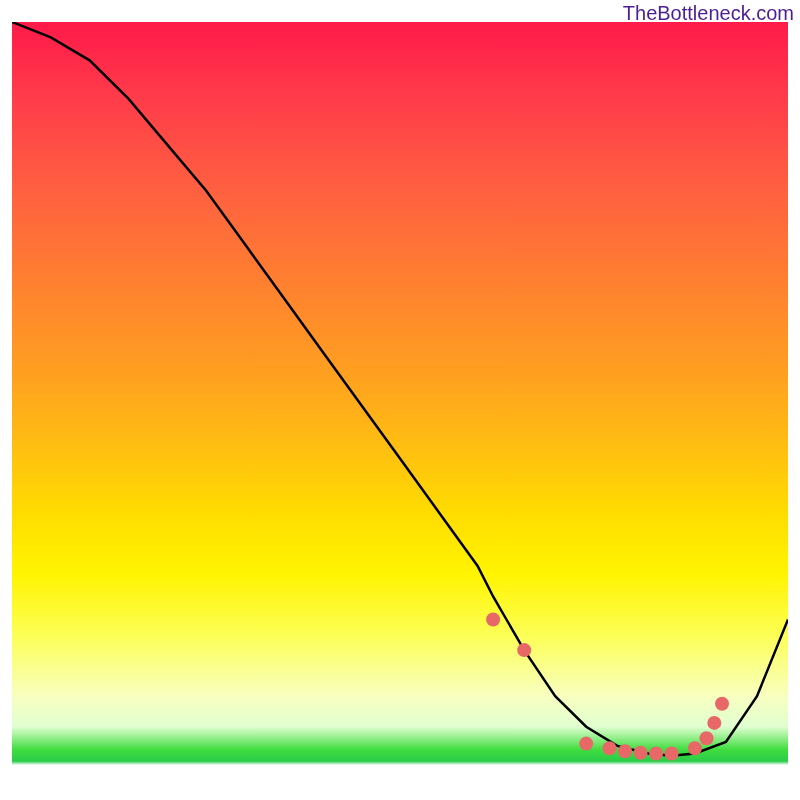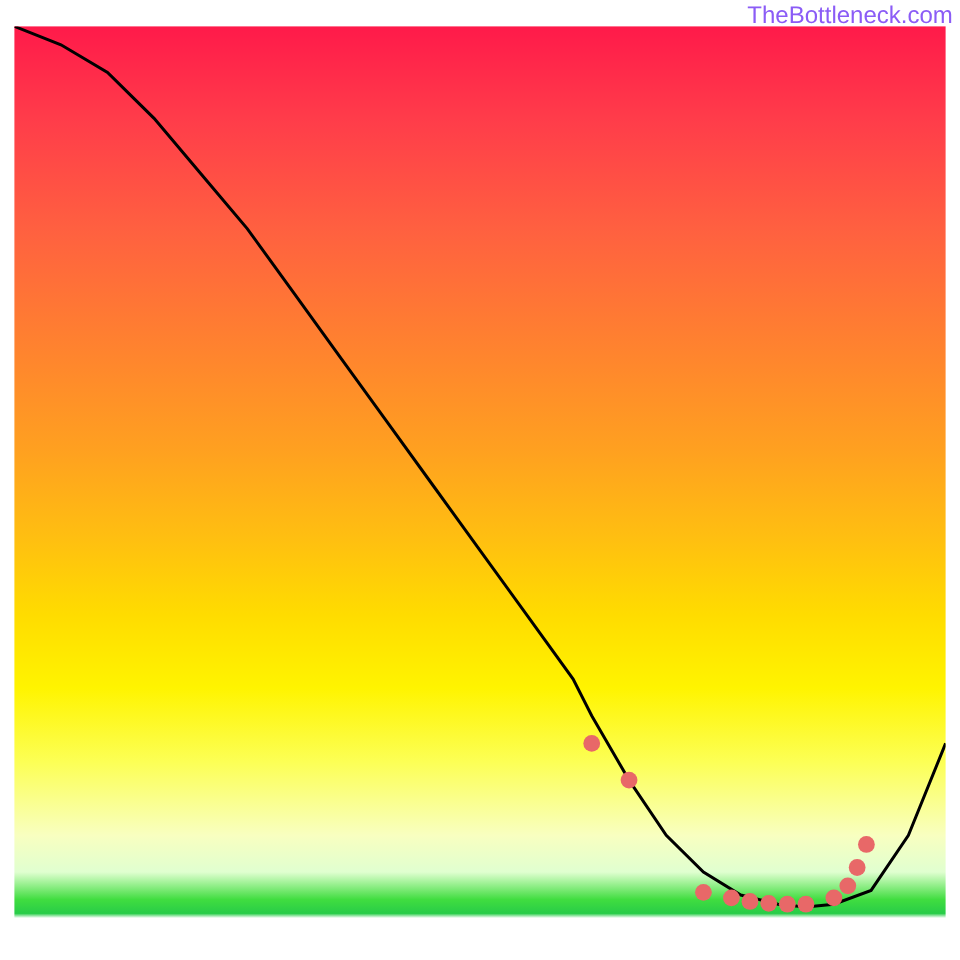--- a/index.html
+++ b/index.html
@@ -11,21 +11,21 @@
   .container {
     width: 800px;
     height: 800px;
     position: relative;
   }
   .watermark {
     position: absolute;
     top: 2px;
     right: 6px;
     font-size: 20px;
-    color: #8b5cf6;
+    color: #4c1d95;
     z-index: 10;
     font-weight: normal;
   }
   .chart-area {
     position: absolute;
     left: 12px;
     top: 22px;
     width: 776px;
     height: 766px;
     background: linear-gradient(to bottom,

